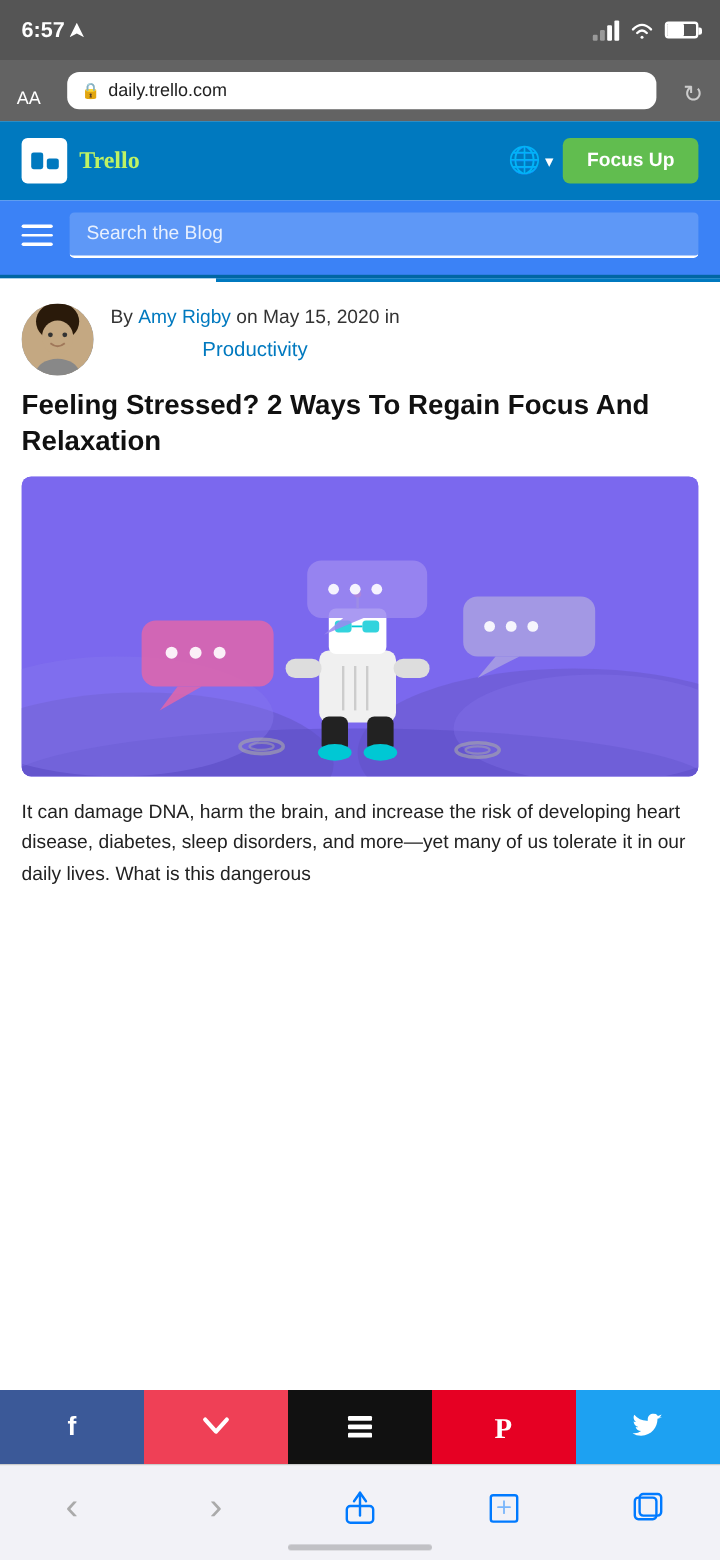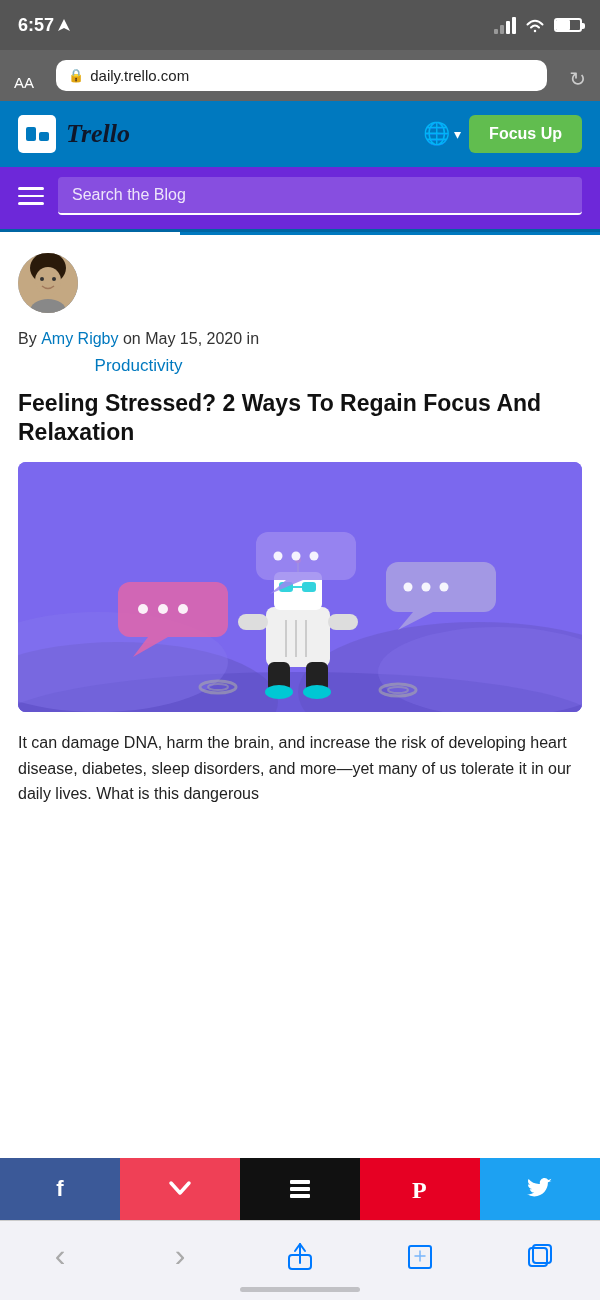--- a/index.html
+++ b/index.html
@@ -85,23 +85,22 @@
     .trello-logo-squares {
       display: grid;
       grid-template-columns: 1fr 1fr;
       gap: 3px;
       padding: 5px;
     }
     .trello-sq { background: #0079BF; border-radius: 2px; }
     .trello-sq-tall { height: 14px; }
     .trello-sq-short { height: 9px; margin-top: 5px; }
     .trello-wordmark {
-      color: #0f172a;
-      font-size: 26px;
-      font-style: italic;
+      color: #bef264;
+      font-size: 20px;
       font-weight: 700;
       font-family: Georgia, serif;
     }
     .trello-header-right {
       display: flex;
       align-items: center;
       gap: 8px;
     }
     .globe-btn {
       color: #fff;
@@ -117,21 +116,21 @@
       border: none;
       border-radius: 6px;
       padding: 10px 20px;
       font-size: 16px;
       font-weight: 700;
       cursor: pointer;
     }
 
     
     .search-bar {
-      background: #6d28d9;
+      background: #3b82f6;
       padding: 10px 18px 14px;
       display: flex;
       align-items: center;
       gap: 14px;
       border-bottom: 3px solid #0066a3;
     }
     .hamburger-icon {
       display: flex;
       flex-direction: column;
       gap: 5px;
@@ -157,21 +156,20 @@
       background: #fff;
       width: 30%;
     }
 
     
     .article-meta {
       padding: 18px 18px 10px;
       display: flex;
       align-items: flex-start;
       gap: 14px;
-      flex-direction: column;
     }
     .author-avatar {
       width: 60px; height: 60px;
       border-radius: 50%;
       background: #ccc;
       flex-shrink: 0;
       overflow: hidden;
     }
     .avatar-img {
       width: 100%; height: 100%;

